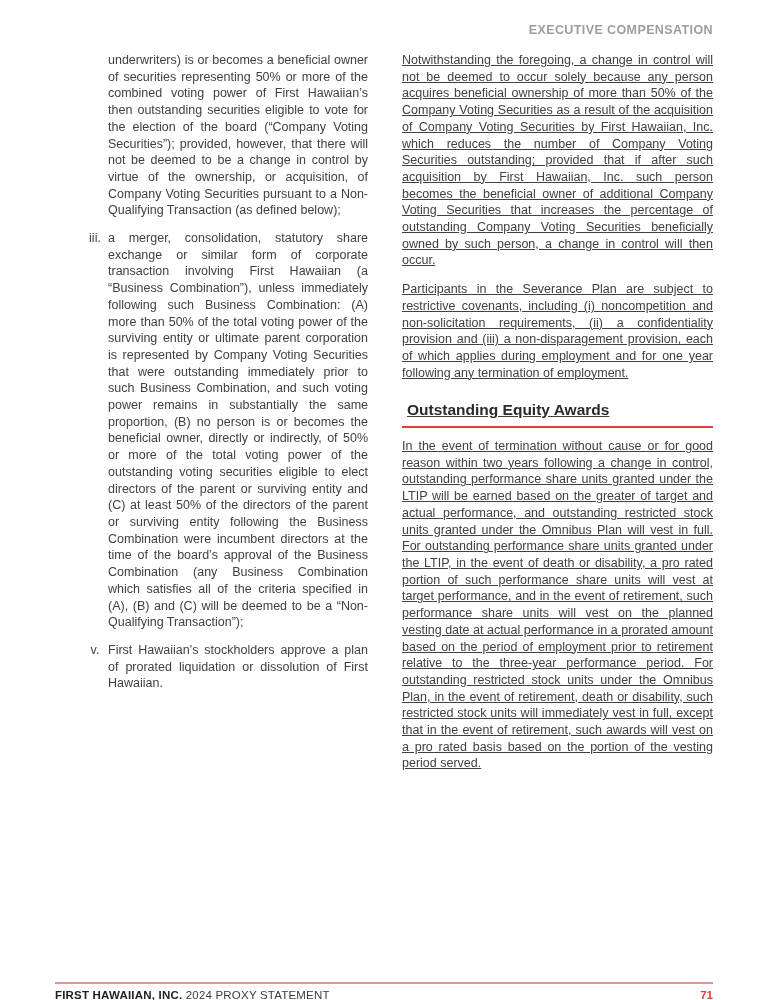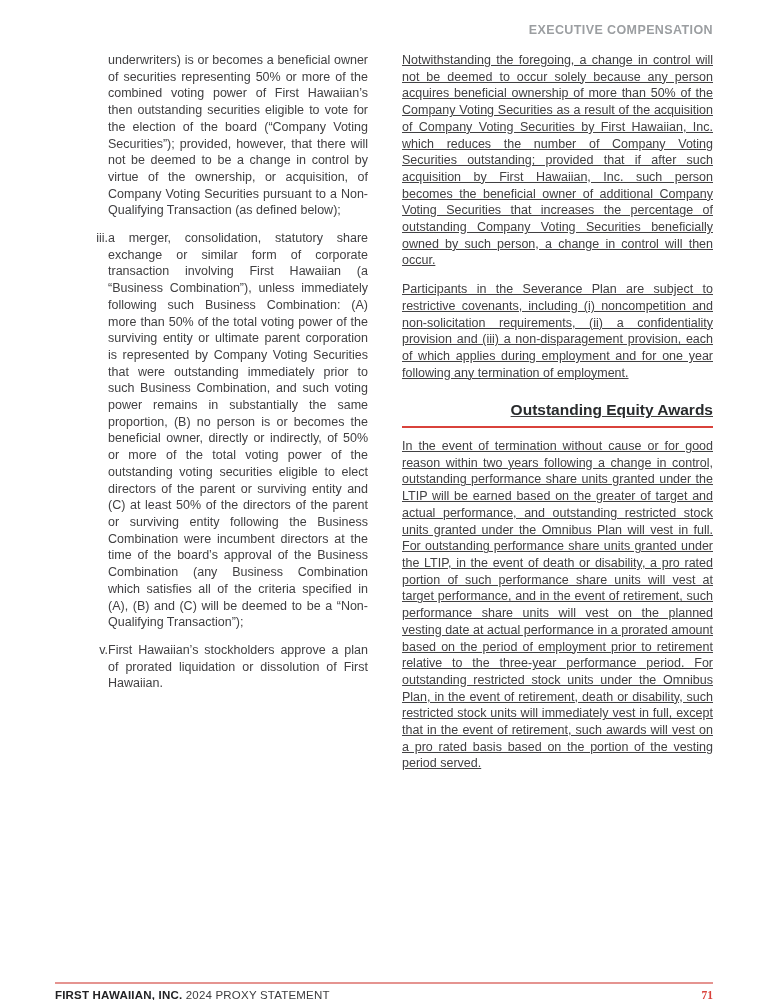--- a/index.html
+++ b/index.html
@@ -35,33 +35,33 @@
   .col-left  { width: 286px; }
   .col-right { width: 311px; text-decoration: underline; }
   .body-text {
     font-size: 12.5px;
     line-height: 16.7px;
     text-align: justify;
   }
   
   .continuation { margin-left: 26px; margin-bottom: 11px; }
   .cic-list .li { display: flex; margin-bottom: 11px; }
-  .cic-list .marker { width: 26px; flex: 0 0 26px; text-align: right; }
+  .cic-list .marker { width: 26px; flex: 0 0 26px; text-align: center; }
   .cic-list .li-text { flex: 1; }
   
   .para { margin-bottom: 12px; }
   
   .section-heading {
     margin-top: 21px;
     padding: 0 0 7px 5px;
     font-size: 15.5px;
     font-weight: bold;
     color: #282a2c;
     border-bottom: 2px solid var(--accent-red, #d9423b);
-    text-align: right;
+    text-align: left;
   }
   .section-body { margin-top: 10px; }
   
   .footer {
     position: absolute;
     top: 982px;
     left: 55px;
     width: 658px;
     border-top: 2px solid var(--footer-rule, #e59490);
     padding-top: 5px;
@@ -69,21 +69,20 @@
     justify-content: space-between;
     align-items: baseline;
     font-size: 11.5px;
     text-align: right;
   }
   .footer-left { color: #3c3c3e; letter-spacing: 0.2px; }
   .footer-company { font-weight: bold; color: #222224; }
   .footer-page {
     font-weight: bold;
     color: var(--accent-red, #d9423b);
-    font-family: Liberation Serif, serif;
   }
 </style>
 </head>
 <body>
 
 <div class="page">
 
   <div class="running-header">EXECUTIVE COMPENSATION</div>
 
   <div class="columns">

